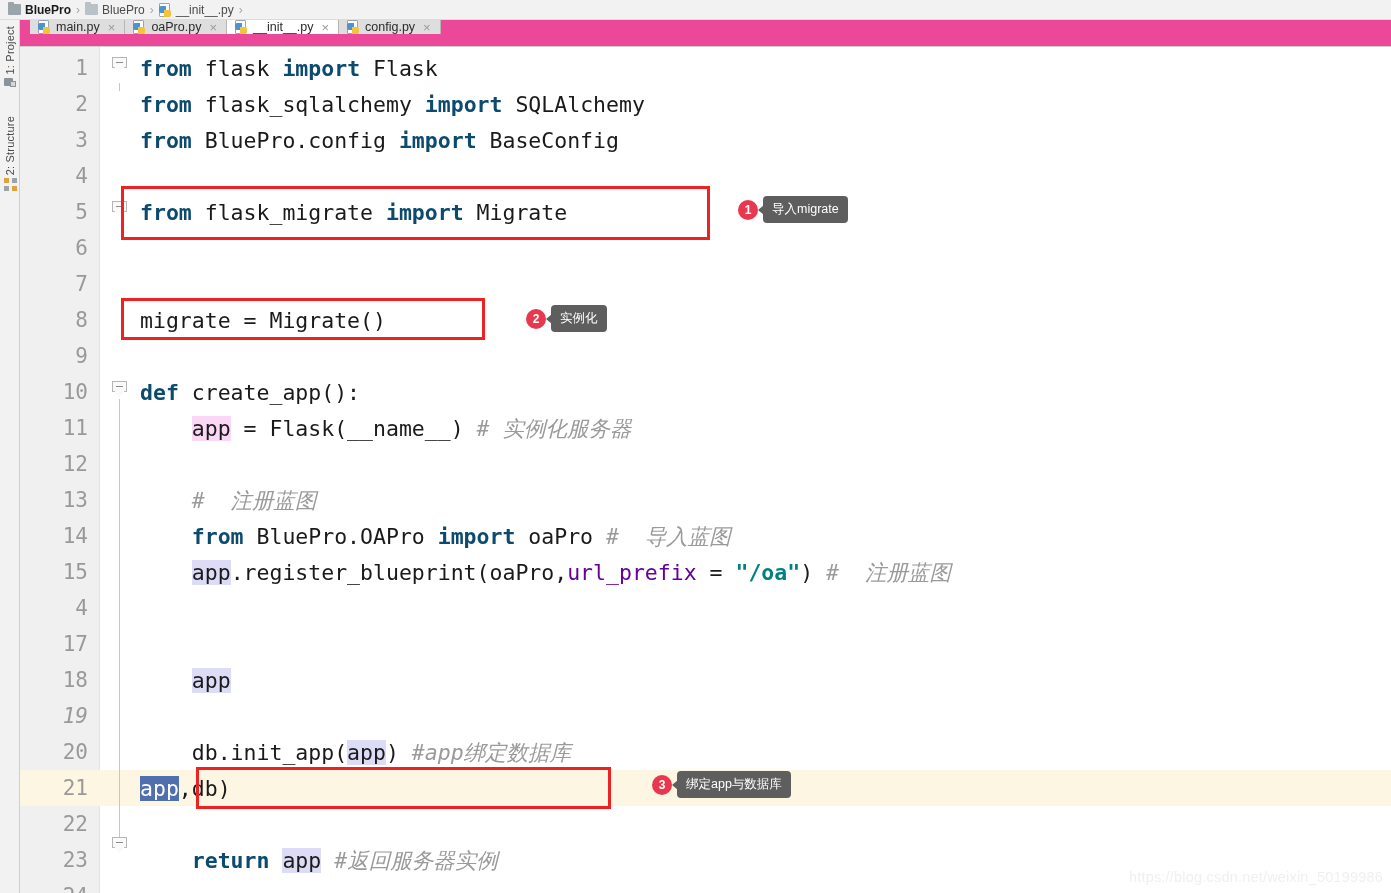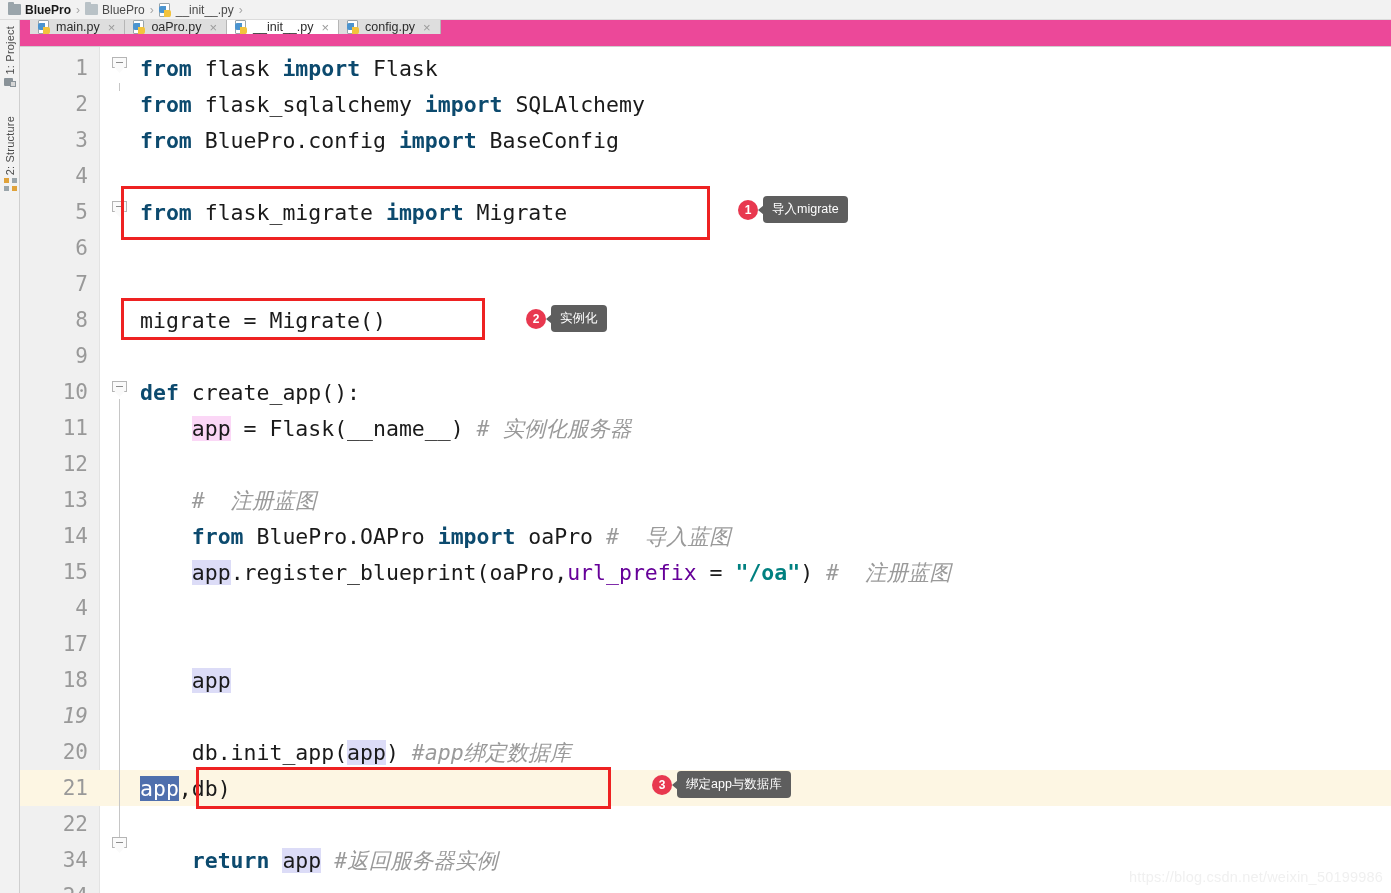--- a/index.html
+++ b/index.html
@@ -444,21 +444,21 @@
         </div>
         <div class="row" style="top: 759px;">
           <div class="hl-gutter"></div>
           <div class="hl-code"></div>
           <div class="lnum">22</div>
           <div class="ctext"></div>
         </div>
         <div class="row" style="top: 795px;">
           <div class="hl-gutter"></div>
           <div class="hl-code"></div>
-          <div class="lnum">34</div>
+          <div class="lnum">23</div>
           <div class="ctext"><span>    </span><span class="kw">return </span><span class="occ-lav">app</span><span> </span><span class="cmt">#返回服务器实例</span></div>
         </div>
         <div class="row" style="top: 831px;">
           <div class="hl-gutter"></div>
           <div class="hl-code"></div>
           <div class="lnum">24</div>
           <div class="ctext"></div>
         </div>
       </div>
 

